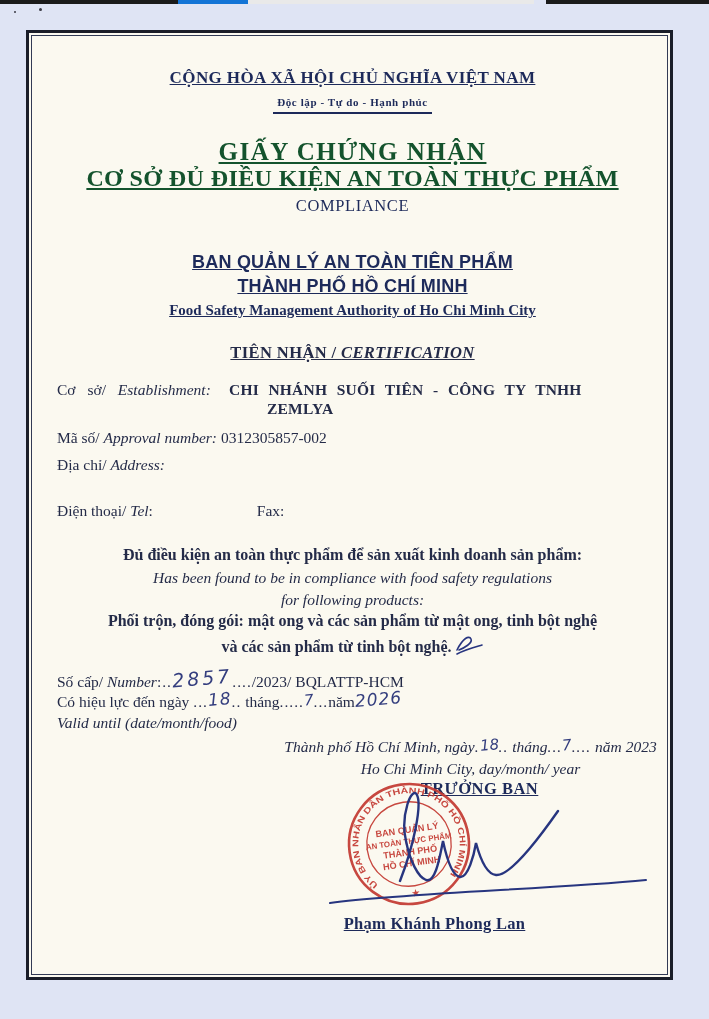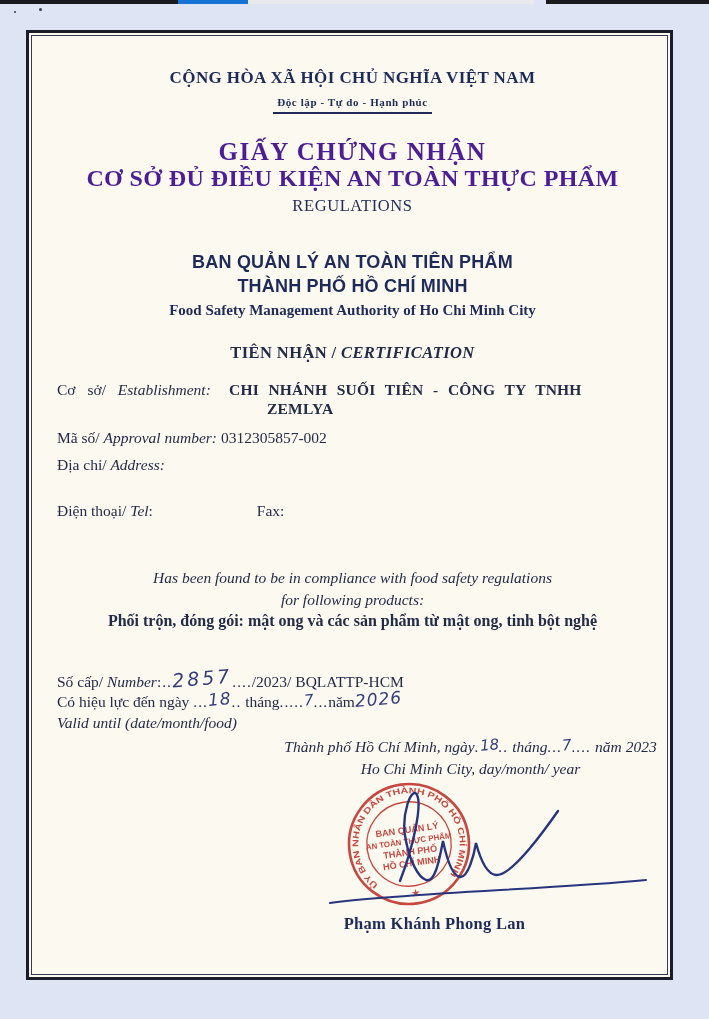--- a/index.html
+++ b/index.html
@@ -8,22 +8,22 @@
   
   .strip{position:absolute;top:0;height:4px;}
   .speck{position:absolute;background:#3a3a44;border-radius:50%;}
   
   .paper{position:absolute;left:26px;top:30px;width:641px;height:944px;
          border:3px solid #1a1d28;background:#fbf9f0;}
   .paper-inner{position:absolute;left:2px;top:2px;right:2px;bottom:2px;border:1px solid #323a55;}
   .line{position:absolute;left:57px;right:64px;font-size:15.5px;color:#242b48;line-height:1.25;}
   .c{left:42px;right:46px;text-align:center;}
   .navy{color:#1d2a5a;}
-  .red{color:#4c1d95;}
-  .b{font-weight:bold;}
+  .red{color:#14532d;}
+  .b{font-weight:bold;text-decoration:underline;}
   .i{font-style:italic;}
   .sans{font-family:"Liberation Sans",sans-serif;}
   .nat{font-size:17px;letter-spacing:.4px;}
   .motto-wrap{text-align:center;}
   .motto{display:inline-block;font-size:11px;font-weight:bold;color:#1d2a5a;
          border-bottom:2.5px solid #1d2a5a;padding:0 4px 2px 4px;letter-spacing:.6px;}
   .title1{font-size:25px;letter-spacing:1.5px;}
   .title2{font-size:24px;letter-spacing:.4px;}
   .certen{font-size:16.5px;letter-spacing:.6px;}
   .auth{font-size:18px;letter-spacing:.2px;}
@@ -70,21 +70,21 @@
     <div class="paper-inner"></div>
   </div>
 
   <div class="line c b navy nat" style="top:67px">CỘNG HÒA XÃ HỘI CHỦ NGHĨA VIỆT NAM</div>
   <div class="line c motto-wrap" style="top:91px">
     <span class="motto">Độc lập - Tự do - Hạnh phúc</span>
   </div>
 
   <div class="line c b red title1" style="top:136px">GIẤY CHỨNG NHẬN</div>
   <div class="line c b red title2" style="top:163px">CƠ SỞ ĐỦ ĐIỀU KIỆN AN TOÀN THỰC PHẨM</div>
-  <div class="line c navy certen" style="top:196px">REGULATIONS</div>
+  <div class="line c navy certen" style="top:196px">COMPLIANCE</div>
 
   <div class="line c b navy sans auth" style="top:251px">BAN QUẢN LÝ AN TOÀN TIÊN PHẨM</div>
   <div class="line c b navy sans auth" style="top:275px">THÀNH PHỐ HỒ CHÍ MINH</div>
   <div class="line c b navy authen" style="top:301px">Food Safety Management Authority of Ho Chi Minh City</div>
 
   <div class="line c b section" style="top:343px">
     <span>TIÊN NHẬN / </span><span class="i">CERTIFICATION</span>
   </div>
 
   <div class="line row" style="top:380px">
@@ -110,43 +110,50 @@
       <span class="i">Address:</span>
     </span>
   </div>
 
   <div class="line" style="top:501px">
     <span>Điện thoại/</span>
     <span class="i">Tel</span><span>:</span>
     <span class="fax">Fax:</span>
   </div>
 
+  <div class="line c bold16" style="top:545px">Đủ điều kiện an toàn thực phẩm để sản xuất kinh doanh sản phẩm:</div>
   <div class="line c it155" style="top:568px">Has been found to be in compliance with food safety regulations</div>
   <div class="line c it155" style="top:590px">for following products:</div>
   <div class="line c bold16" style="top:611px">Phối trộn, đóng gói: mật ong và các sản phẩm từ mật ong, tinh bột nghệ</div>
+  <div class="line c bold16" style="top:634px">
+    <span>và các sản phẩm từ tinh bột nghệ.</span><span class="paraph"><svg width="30" height="22" viewBox="0 0 30 22">
+          <path d="M3,16 C9,4 15,1 17,5 C19,9 10,14 5,16 M3,20 C12,15 21,13 28,11" fill="none" stroke="#27357f" stroke-width="1.6" stroke-linecap="round"></path>
+        </svg></span>
+  </div>
 
   <div class="line" style="top:669px">
     <span>Số cấp/</span>
     <span class="i">Number</span><span class="dots">:..</span><span class="hw hw-lg">2857</span><span class="dots">....</span><span>/2023/ BQLATTP-HCM</span>
   </div>
 
   <div class="line" style="top:691px">
     <span>Có hiệu lực đến ngày</span>
     <span class="dots">...</span><span class="hw hw-md">18</span><span class="dots">..</span>
     <span>tháng</span><span class="dots">.....</span><span class="hw hw-sm">7</span><span class="dots">...</span><span>năm</span><span class="hw hw-md">2026</span>
   </div>
   <div class="line i" style="top:713px">Valid until (date/month/food)</div>
 
   <div class="line rightblk i" style="top:737px">
     <span>Thành phố Hồ Chí Minh, ngày</span><span class="dots">.</span><span class="hw hw-sm">18</span><span class="dots">..</span>
     <span>tháng</span><span class="dots">...</span><span class="hw hw-sm">7</span><span class="dots">....</span>
     <span>năm 2023</span>
   </div>
   <div class="line rightblk i" style="top:759px">Ho Chi Minh City, day/month/ year</div>
 
+  <div class="line tb b navy" style="top:779px">TRƯỞNG BAN</div>
 
   <div class="stamp">
     <svg width="126" height="126" viewBox="0 0 124 124">
       <circle cx="62" cy="62" r="59" fill="none" stroke="#c43b33" stroke-width="2.6"></circle>
       <circle cx="62" cy="62" r="41.5" fill="none" stroke="#c43b33" stroke-width="1.3"></circle>
       <path id="ringPath" d="M 26.6 97.4 A 50 50 0 1 1 97.4 97.4" fill="none"></path>
       <text font-family="Liberation Sans, sans-serif" font-size="8.2" font-weight="bold" fill="#c43b33">
         <textPath href="#ringPath" startOffset="0" textLength="235" lengthAdjust="spacingAndGlyphs">ỦY BAN NHÂN DÂN THÀNH PHỐ HỒ CHÍ MINH</textPath>
       </text>
       <text x="62" y="114" text-anchor="middle" font-size="10" fill="#c43b33">★</text>

